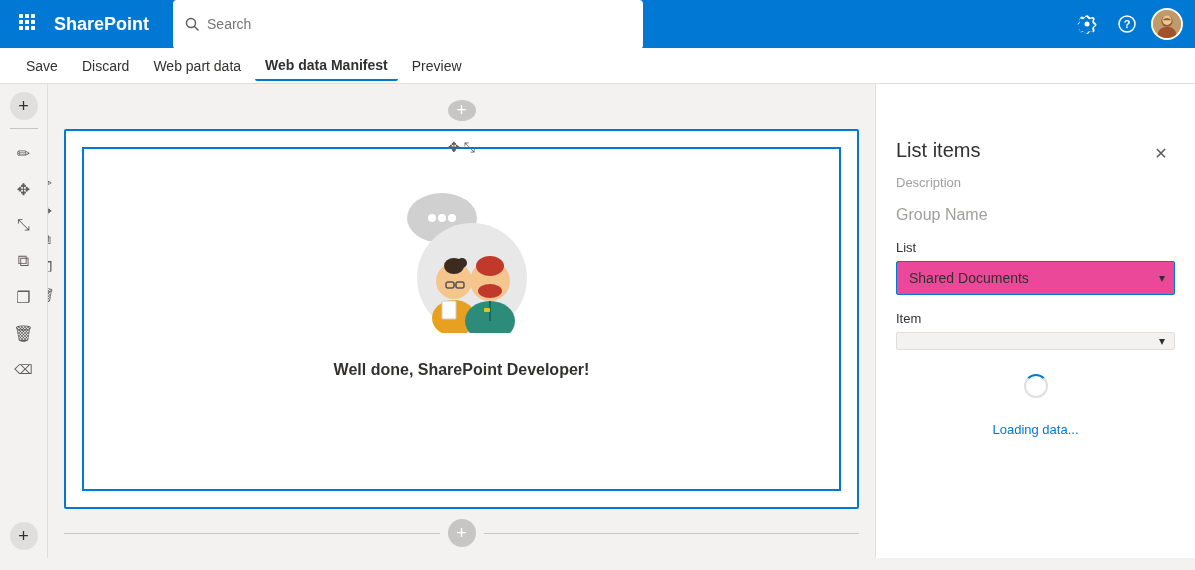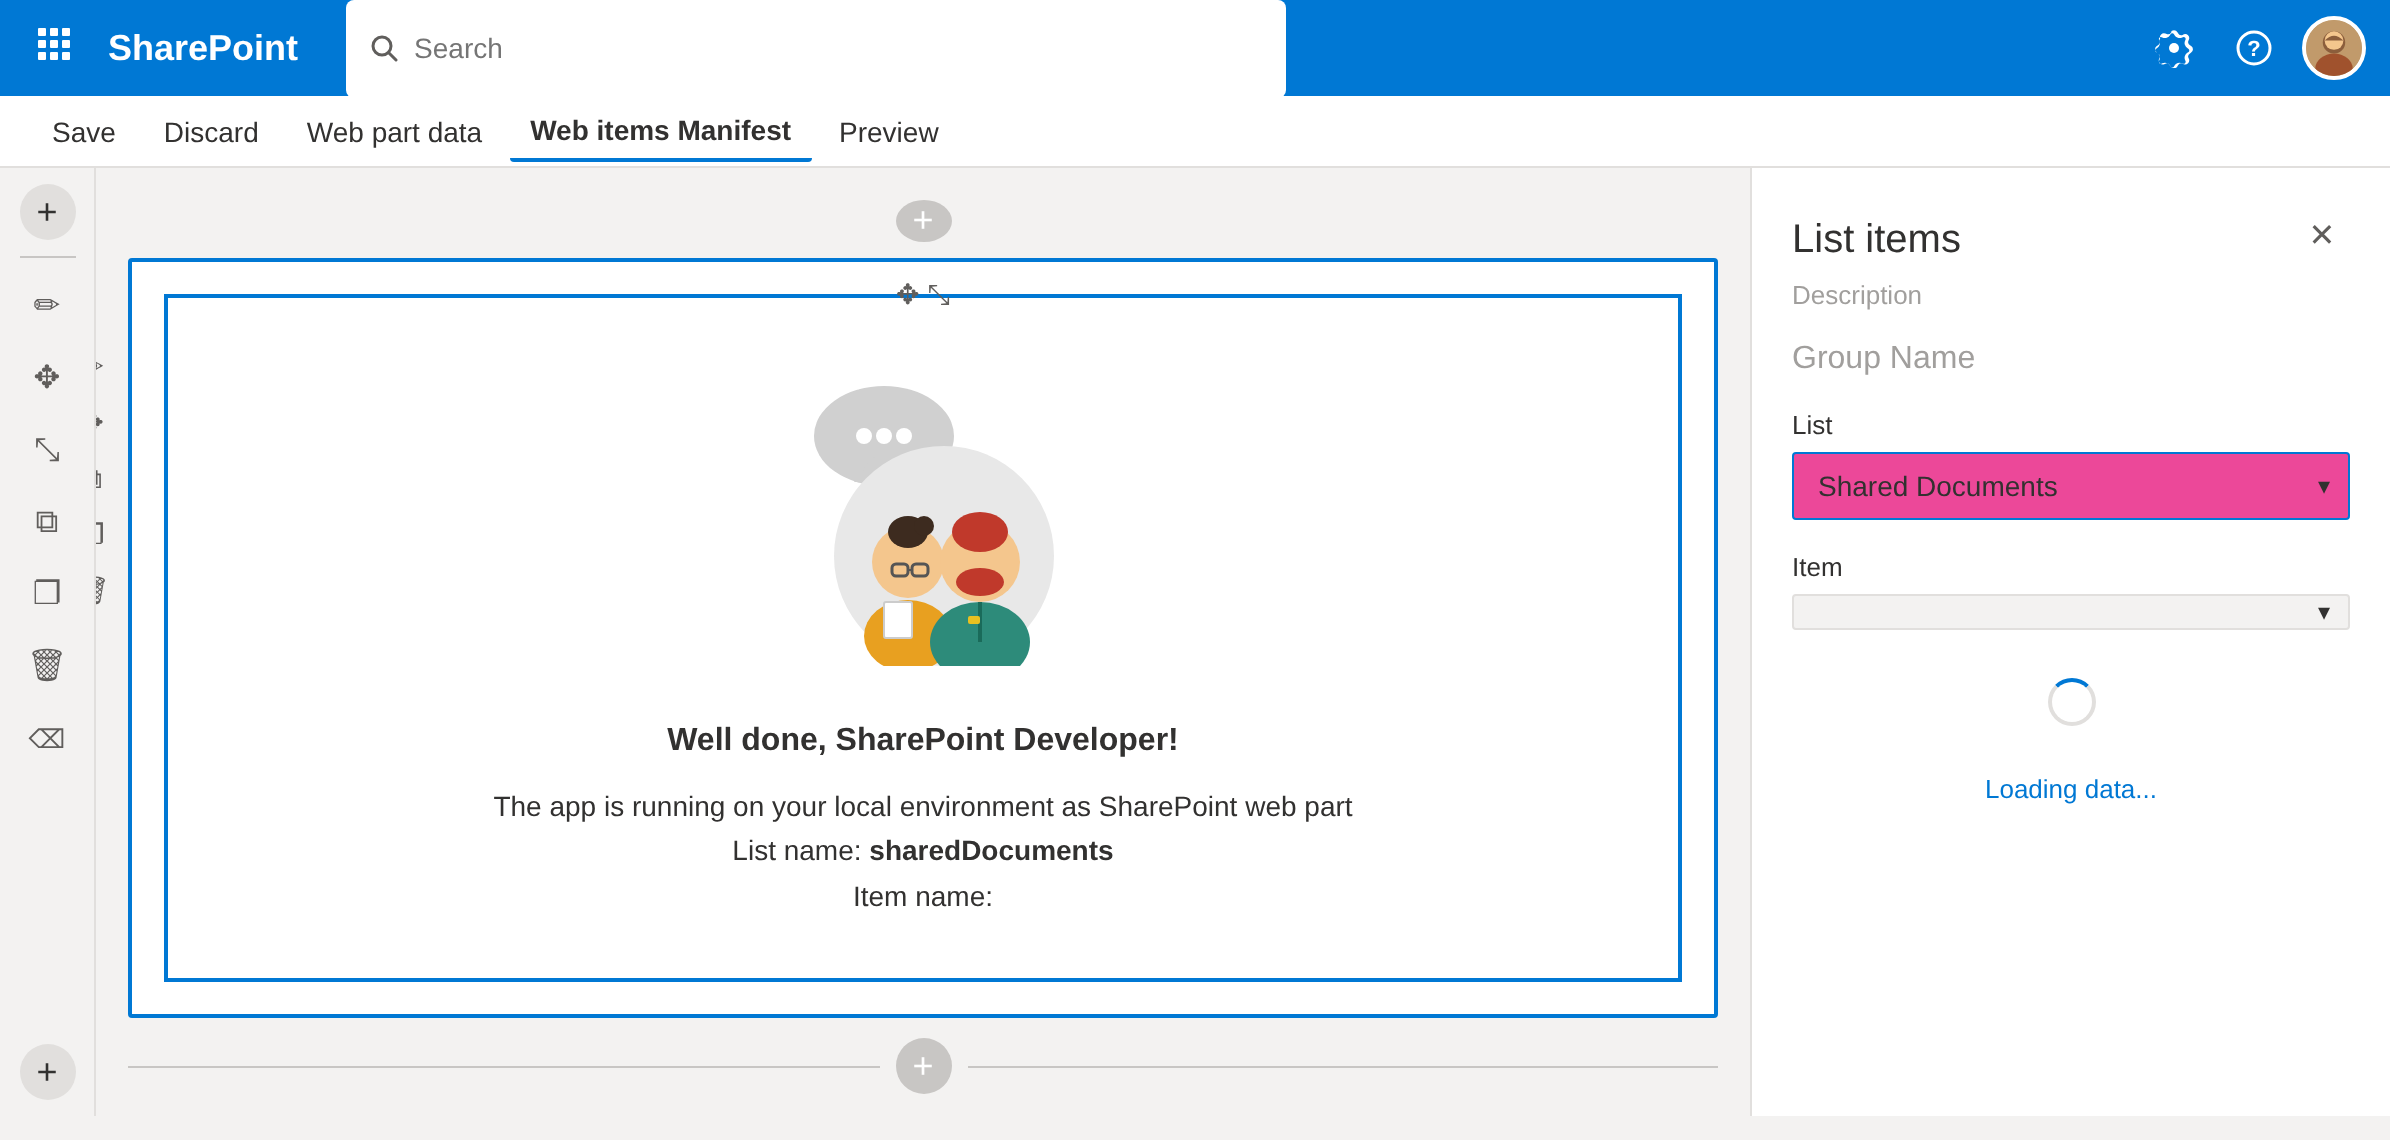--- a/index.html
+++ b/index.html
@@ -250,23 +250,24 @@
     .right-panel {
       width: 320px;
       background: white;
       border-left: 1px solid #e1dfdd;
       display: flex;
       flex-direction: column;
       padding: 20px 20px;
     }
     .panel-header {
       display: flex;
-      align-items: flex-end;
+      align-items: flex-start;
       justify-content: space-between;
       margin-bottom: 8px;
+      margin-top: 35px;
     }
     .panel-title {
       font-size: 20px;
       font-weight: 400;
       color: #323130;
     }
     .panel-close {
       cursor: pointer;
       color: #605e5c;
       font-size: 16px;
@@ -400,21 +401,21 @@
         <path d="M10 11 Q15 6 20 11" fill="#8b5e3c"></path>
       </svg>
     </div>
   </div>
 </nav>
 
 <div class="toolbar">
   <button class="toolbar-btn">Save</button>
   <button class="toolbar-btn">Discard</button>
   <button class="toolbar-btn">Web part data</button>
-  <button class="toolbar-btn" style="font-weight:600; border-bottom: 2px solid #0078d4;">Web items Manifest</button>
+  <button class="toolbar-btn" style="font-weight:600; border-bottom: 2px solid #0078d4;">Web data Manifest</button>
   <button class="toolbar-btn">Preview</button>
 </div>
 
 <div class="main-layout">
 
   <div class="left-sidebar">
     <div class="sidebar-add-btn">+</div>
     <div class="sidebar-divider"></div>
     <div class="sidebar-icon">✏</div>
     <div class="sidebar-icon">✥</div>
@@ -475,25 +476,20 @@
             <ellipse cx="118" cy="93" rx="14" ry="10" fill="#c0392b"></ellipse>
             <ellipse cx="118" cy="118" rx="12" ry="7" fill="#c0392b"></ellipse>
 
             <line x1="118" y1="128" x2="118" y2="148" stroke="#1a6b5a" stroke-width="2"></line>
 
             <rect x="112" y="135" width="6" height="4" rx="1" fill="#e8c020"></rect>
           </svg>
         </div>
 
         <div class="webpart-title">Well done, SharePoint Developer!</div>
-        <div class="webpart-desc">
-          <span>The app is running on your local environment as SharePoint web part</span><br>
-          <span>List name: </span><strong>sharedDocuments</strong><br>
-          <span>Item name:</span>
-        </div>
       </div>
     </div>
 
     <div style="display:flex; align-items:center; width:100%; justify-content:center; gap:0; margin-top:2px;">
       <div style="flex:1; height:1px; background:#c8c6c4;"></div>
       <div class="canvas-add-bottom" style="margin:0 8px;">+</div>
       <div style="flex:1; height:1px; background:#c8c6c4;"></div>
     </div>
   </div>
 

